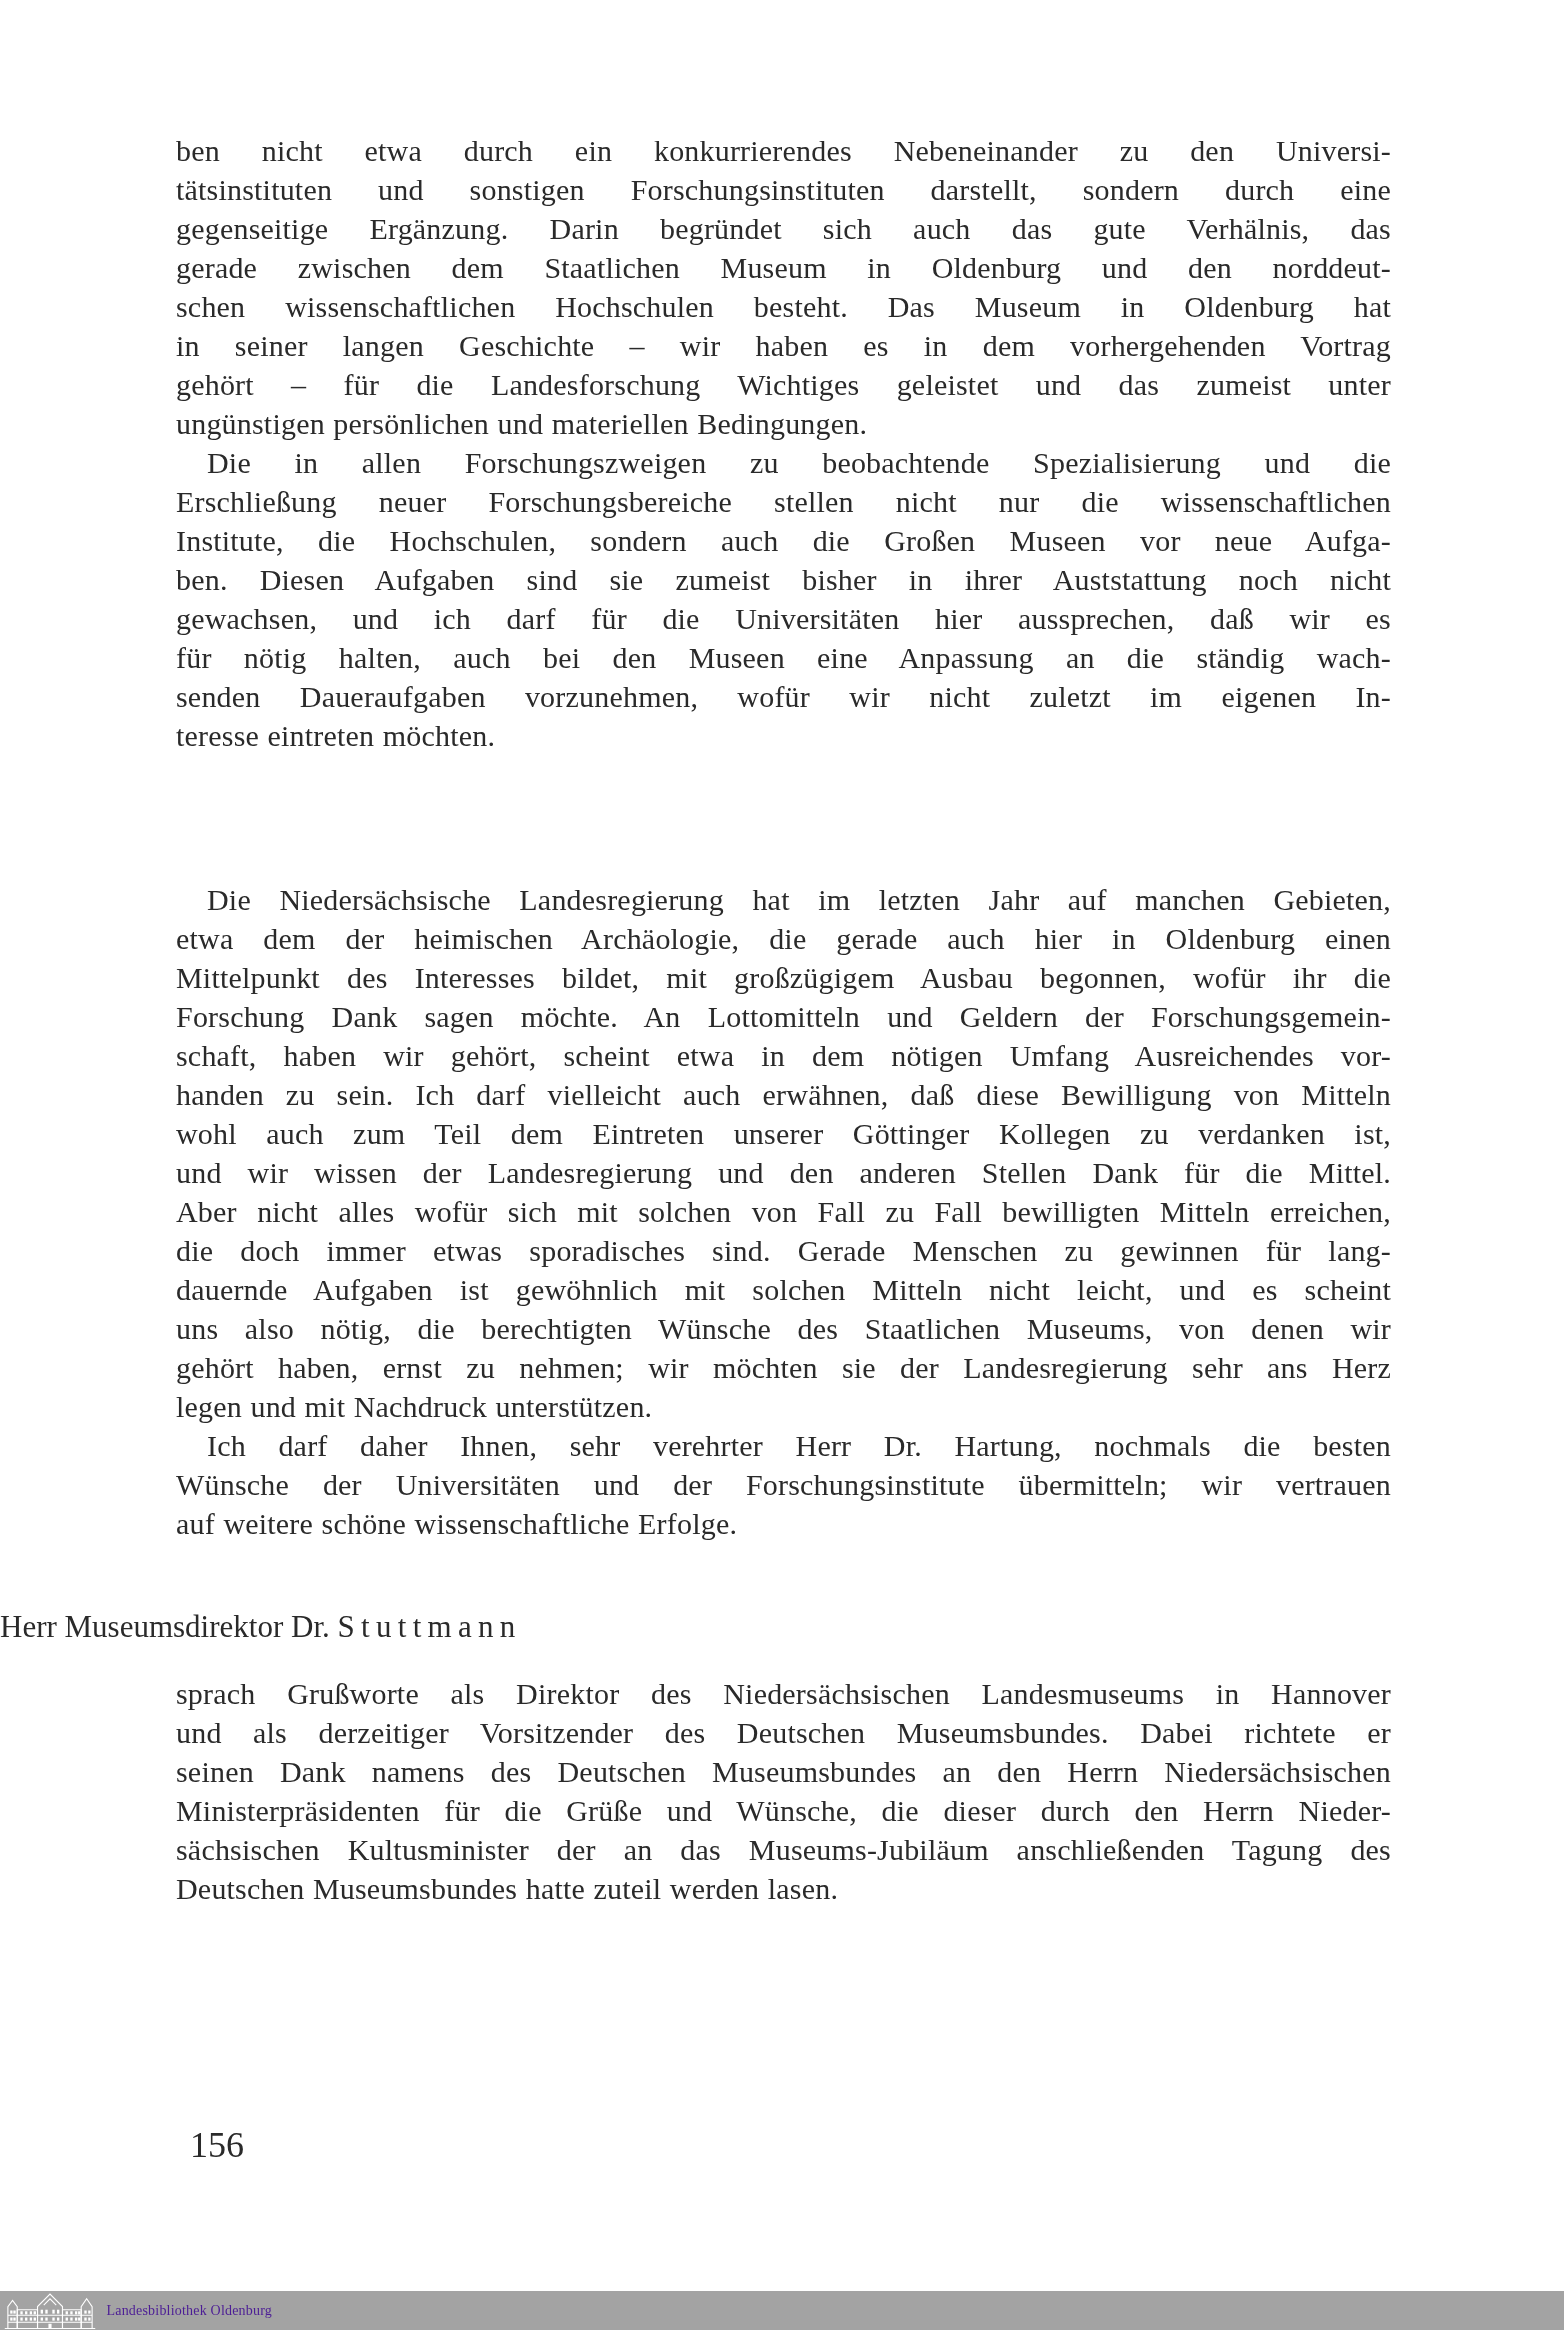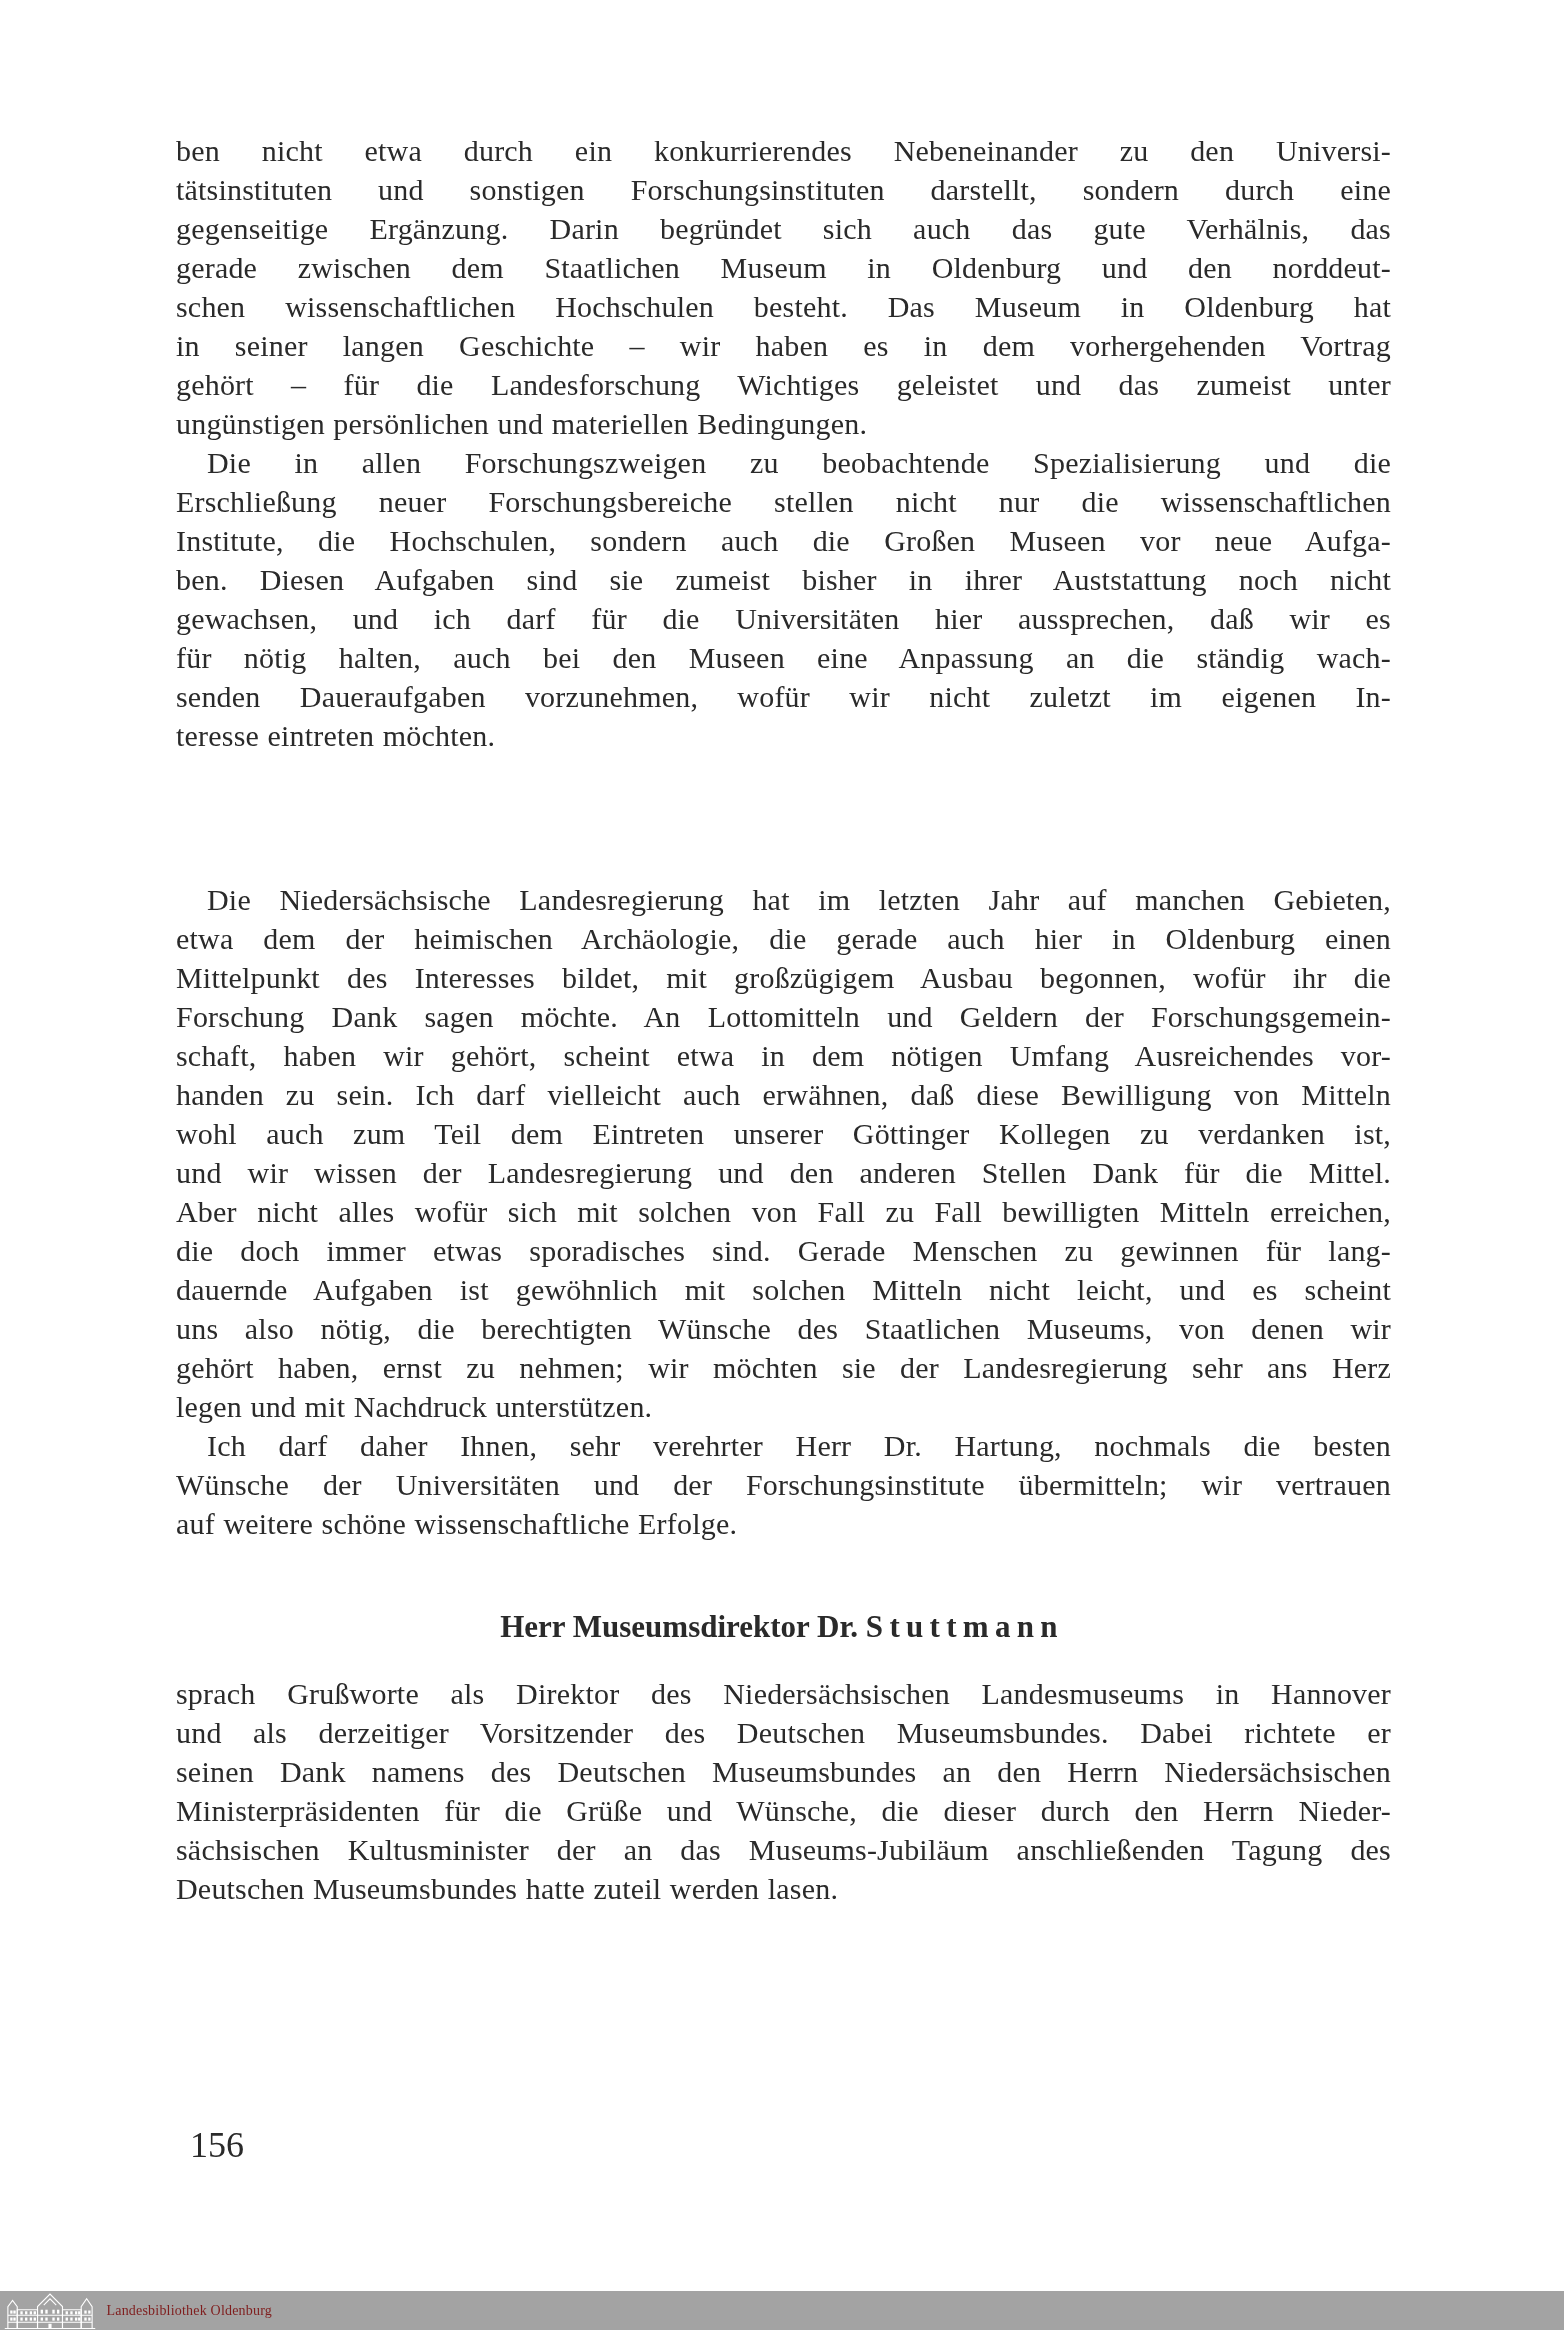--- a/index.html
+++ b/index.html
@@ -52,24 +52,23 @@
       padding-left: 31px;
     }
     #block1 { top: 131px; }
     #block2 { top: 880px; font-family: Liberation Serif, serif; }
     #block3 { top: 1674px; }
     .heading {
       position: absolute;
       left: 0;
       width: 1564px;
       top: 1607px;
-      text-align: center;
+      text-align: left;
       font-size: 31px;
       line-height: 39px;
-      font-weight: bold;
     }
     .heading .spaced {
       letter-spacing: 6.3px;
     }
     .page-number {
       position: absolute;
       left: 190px;
       top: 2126px;
       font-size: 36px;
       font-weight: normal;
@@ -85,21 +84,21 @@
       display: flex;
       align-items: center;
     }
     .footer-logo {
       width: 94px;
       height: 39px;
       margin-left: 3.1px;
       display: block;
     }
     .footer-label {
-      color: #7f1d1d;
+      color: #4c1d95;
       font-family: "Liberation Serif", "DejaVu Serif", serif;
       font-size: 14px;
       margin-left: 9.4px;
       letter-spacing: 0.2px;
     }
   </style>
 </head>
 <body>
 
 <div class="page">

